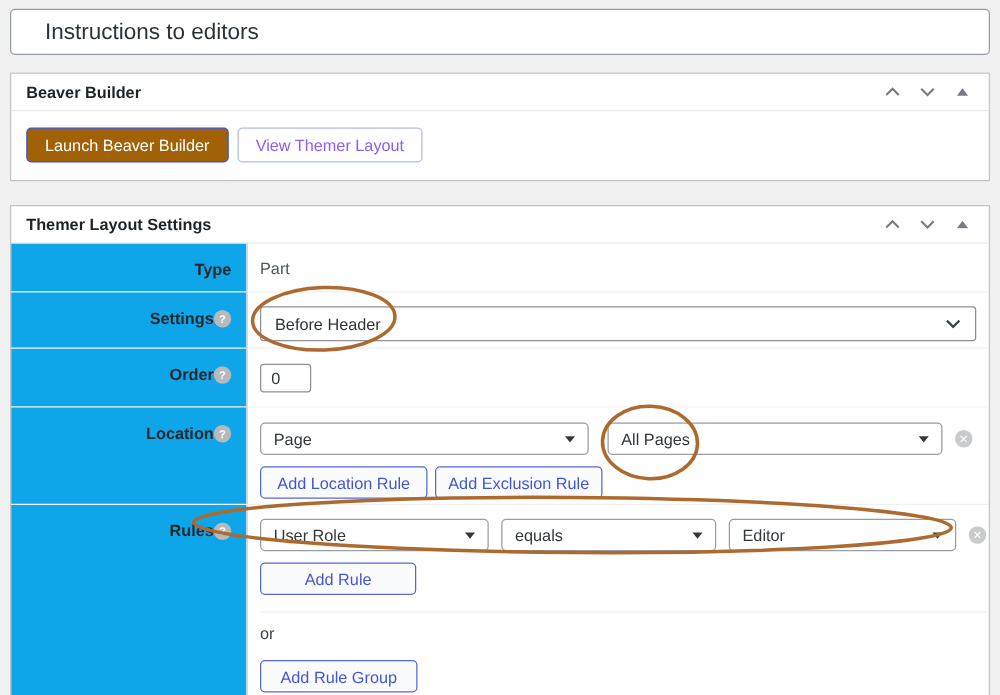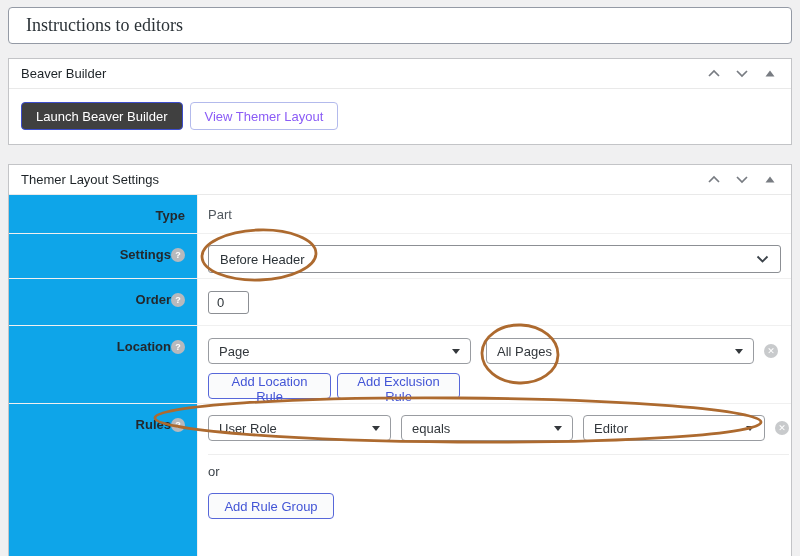--- a/index.html
+++ b/index.html
@@ -14,24 +14,24 @@
   }
   .wrap { padding: 7px 8px 0; }
 
   
   .title-input {
     width: 100%;
     height: 37px;
     border: 1px solid #949aa5;
     border-radius: 4px;
     background: #fff;
-    font-family: Liberation Serif, serif;
+    font-family: Liberation Sans, sans-serif;
     font-size: 18px;
     color: #2c3338;
-    padding: 3px 17px;
+    padding: 3px 27px;
     outline: none;
     display: block;
   }
 
   
   .postbox {
     background: #fff;
     border: 1px solid #c3c4c7;
     margin-top: 14px;
   }
@@ -39,21 +39,21 @@
   .postbox-header {
     display: flex;
     align-items: center;
     justify-content: space-between;
     height: 30px;
     padding: 0 12px;
     border-bottom: 1px solid #e9e9e9;
   }
   .postbox-title {
     font-size: 13px;
-    font-weight: normal;
+    font-weight: bold;
     color: #1d2327;
   }
   .handle-actions { display: flex; align-items: center; gap: 10px; }
   .handle-btn {
     display: inline-flex;
     align-items: center;
     justify-content: center;
     width: 18px; height: 18px;
     cursor: pointer;
   }
@@ -66,21 +66,21 @@
   }
   .btn {
     font-family: "Liberation Sans", sans-serif;
     font-size: 13px;
     border-radius: 4px;
     height: 28px;
     padding: 0 14px;
     cursor: pointer;
   }
   .btn-primary {
-    background: #404040;
+    background: #a16207;
     border: 1px solid #3c4dcc;
     color: #fff;
   }
   .btn-outline {
     background: #fff;
     border: 1px solid #b3baec;
     color: #8b5cf6;
   }
 
   
@@ -195,21 +195,21 @@
     font-family: "Liberation Sans", sans-serif;
     font-size: 13px;
     color: #4355d6;
     background: #fafbfc;
     border: 1px solid #5767d9;
     border-radius: 4px;
     height: 26px;
     cursor: pointer;
     padding: 0 8px;
   }
-  .w124 { width: 123px; text-align: center; }
+  .w124 { width: 134px; text-align: center; }
   .w125 { width: 125px; }
   .w126 { width: 126px; }
 
   .rules-sep {
     border: none;
     border-top: 1px solid #eeeeee;
     margin: 13px 0 0;
   }
   .or-text { margin-top: 9px; font-size: 13px; color: #3c434a; }
   .mt13 { margin-top: 14px; }
@@ -361,20 +361,23 @@
             <div class="bb-select sel-equals">
               <span>equals</span>
               <span class="caret-down"></span>
             </div>
             <div class="bb-select sel-editor">
               <span>Editor</span>
               <span class="caret-down"></span>
             </div>
             <span class="dismiss-icon ml10">✕</span>
           </div>
+          <div class="btn-line">
+            <button class="bb-button w125">Add Rule</button>
+          </div>
           <hr class="rules-sep">
           <div class="or-text">or</div>
           <div class="btn-line mt13">
             <button class="bb-button w126">Add Rule Group</button>
           </div>
         </div>
       </div>
 
     </div>
   </div>

